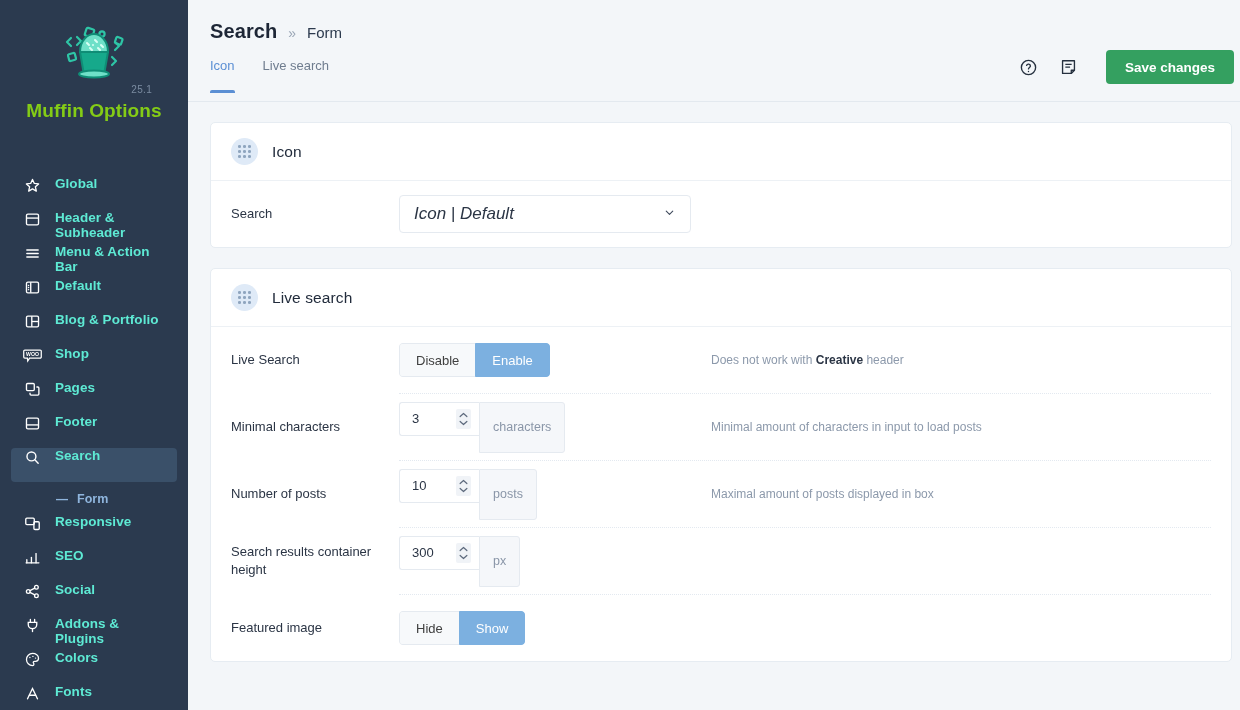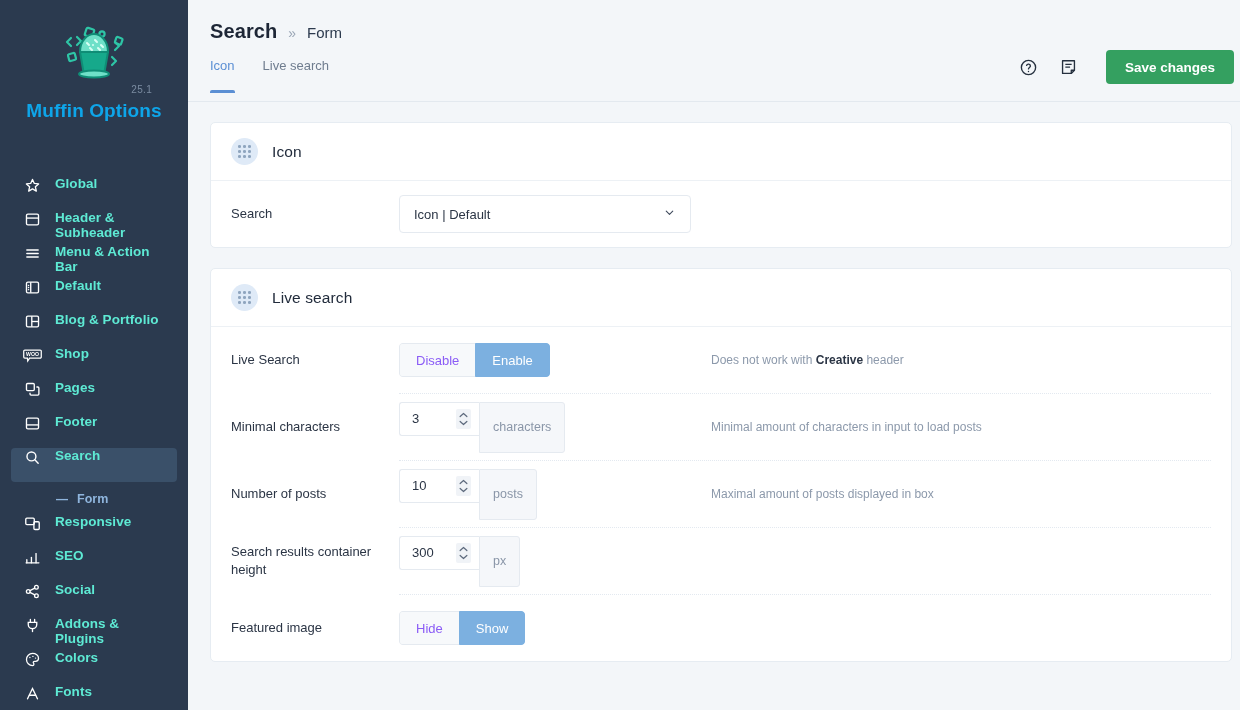--- a/index.html
+++ b/index.html
@@ -18,21 +18,21 @@
     overflow: hidden;
     position: relative;
   }
   .brand { padding: 14px 0 8px; text-align: center; position: relative; }
   .logo-wrap { display: block; margin: 0 auto; width: 78px; height: 72px; position: relative; }
   .version {
     position: absolute; right: 36px; top: 84px;
     font-size: 10px; color: #7b8ca1; letter-spacing: .3px;
   }
   .brand-title {
-    margin-top: 14px; font-size: 19px; font-weight: 700; color: #0ea5e9;
+    margin-top: 14px; font-size: 19px; font-weight: 700; color: #84cc16;
     letter-spacing: .1px;
   }
   .nav { margin-top: 46px; }
   .nav-item {
     display: flex; align-items: flex-start; gap: 13px;
     height: 34px; margin: 0 11px; padding: 0 12px;
     border-radius: 4px; color: #5eead4;
     font-size: 13.5px; font-weight: 600; letter-spacing: .05px;
     cursor: pointer; user-select: none;
   }
@@ -112,28 +112,28 @@
   }
   .row-field { width: 312px; min-width: 312px; display: flex; align-items: center; }
   .row-desc { font-size: 12px; color: #8c99ab; flex: 1; }
   .row-desc b { color: #2b3545; font-weight: 700; margin-top: 16px; }
 
   .sep { height: 0; border-top: 1px dotted #e3e9f0; margin: 0 20px 0 188px; }
 
   .select {
     width: 292px; height: 38px; border: 1px solid #e5eaf0; border-radius: 4px;
     background: #fff; display: flex; align-items: center; justify-content: space-between;
-    padding: 0 14px; font-size: 13px; color: #2b3545; cursor: pointer;
+    padding: 0 14px; font-size: 17px; color: #2b3545; cursor: pointer; font-style: italic;
   }
   .select .chev { color: #3f4a5c; }
 
   .segmented { display: flex; border-radius: 4px; overflow: hidden; }
   .seg {
     height: 34px; padding: 0 16px; display: flex; align-items: center; justify-content: center;
-    font-size: 13px; color: #8b5cf6; background: #f7f9fb; border: 1px solid #e5eaf0;
+    font-size: 13px; color: #404040; background: #f7f9fb; border: 1px solid #e5eaf0;
     cursor: pointer; margin-left: -1px;
   }
   .seg:first-child { margin-left: 0; border-radius: 3px 0 0 3px; }
   .seg:last-child { border-radius: 0 3px 3px 0; }
   .seg.on { background: #7cb0e0; color: #fff; border-color: #7cb0e0; }
 
   .numbox { display: flex; align-items: stretch; }
   .num-input {
     width: 80px; height: 34px; border: 1px solid #e5eaf0; border-right: none;
     background: #fff; border-radius: 3px 0 0 3px;

